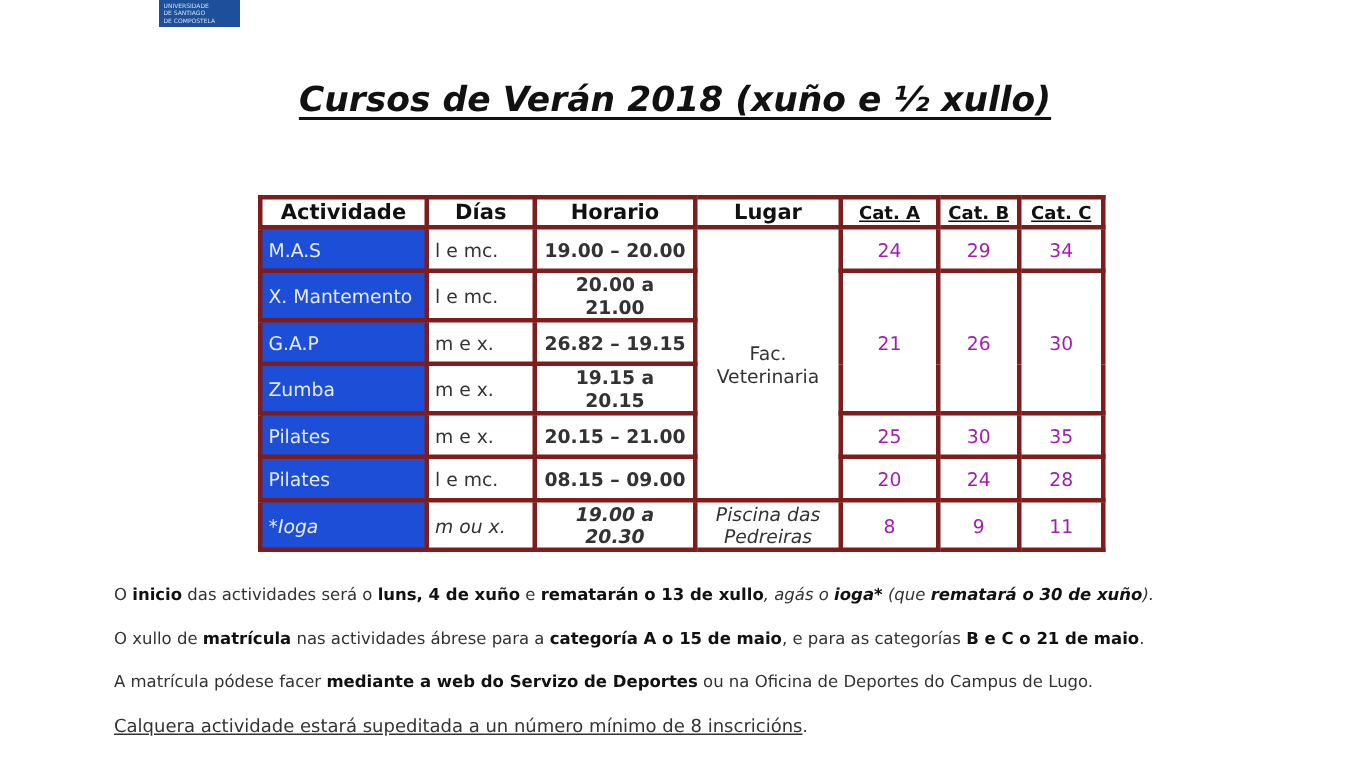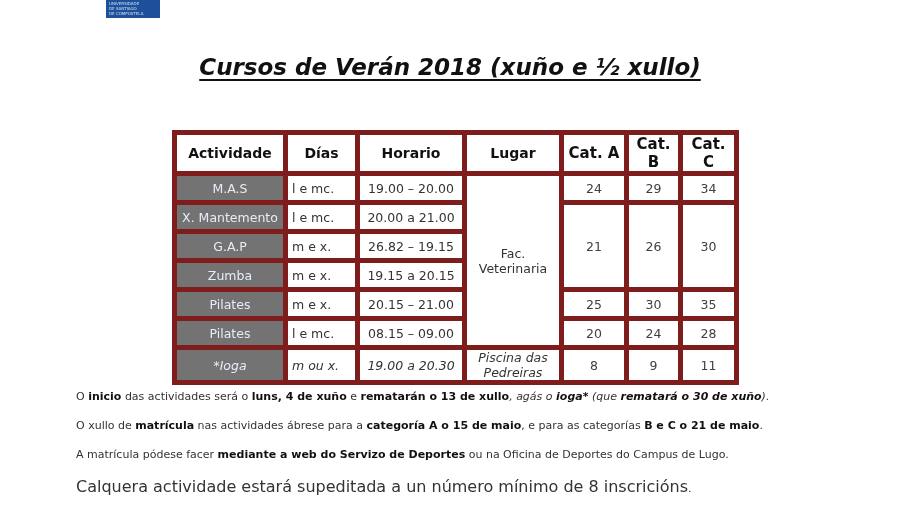--- a/index.html
+++ b/index.html
@@ -2,35 +2,35 @@
 <html><head>
   <meta charset="utf-8">
   <style>
     html, body { margin:0; padding:0; background:#ffffff; }
     body { width:900px; height:507px; position:relative; overflow:hidden; font-family:"DejaVu Sans", sans-serif; color:#222; }
     .logo { position:absolute; left:106px; top:0; width:54px; height:18px; background:#1d4f9a; color:#cfe0f5; font-size:4px; line-height:5px; padding:1px 3px; box-sizing:border-box; text-transform:uppercase; }
     .logo span { display:block; }
     .title { position:absolute; left:0; width:900px; top:54px; text-align:center; font-family:"DejaVu Sans", sans-serif; font-weight:bold; font-style:italic; font-size:23px; color:#111; }
     .title span { text-decoration:underline; text-decoration-thickness:2px; text-underline-offset:4px; }
     table.sched { position:absolute; left:172px; top:130px; border-collapse:collapse; font-size:12.5px; }
-    table.sched th, table.sched td { border:5px solid #7f1d1d; padding:0 4px; height:29px; box-sizing:border-box;margin-top:21px; }
+    table.sched th, table.sched td { border:3px solid #7f1d1d; padding:0 4px; height:29px; box-sizing:border-box;margin-top:21px; }
     table.sched th { height:20px; font-weight:bold; font-size:14px; color:#111; text-align:center; }
-    table.sched th.cat { font-size:15px; }
-    td.act { background:#737373; color:#e8ecf6; width:111px; padding-left:6px; border-color:#8a9ac0;text-align:center; }
+    table.sched th.cat { font-size:12px;text-decoration:underline; }
+    td.act { background:#1d4ed8; color:#e8ecf6; width:111px; padding-left:6px; border-color:#8a9ac0; }
     td.dias { width:72px; color:#333; }
-    td.hor { width:107px; text-align:center; color:#333; }
+    td.hor { width:107px; text-align:center; color:#333;font-weight:bold; }
     td.lugar { width:97px; color:#333; vertical-align:middle; line-height:15px;text-align:center; }
-    td.num { text-align:center; color:#404040; }
+    td.num { text-align:center; color:#a21caf; }
     td.numA { width:65px; }
     td.numB { width:54px; }
     td.numC { width:56px; }
     .it { font-style:italic; }
     .para { position:absolute; left:76px; font-size:11px; color:#333; white-space:nowrap;text-align:right; }
     .para b { color:#111; }
-    .u { font-size:16px; }
+    .u { text-decoration:underline; font-size:12px; }
   </style>
 </head>
 <body>
 
 <div class="logo">
   <span>Universidade</span>
   <span>de Santiago</span>
   <span>de Compostela</span>
 </div>
 

